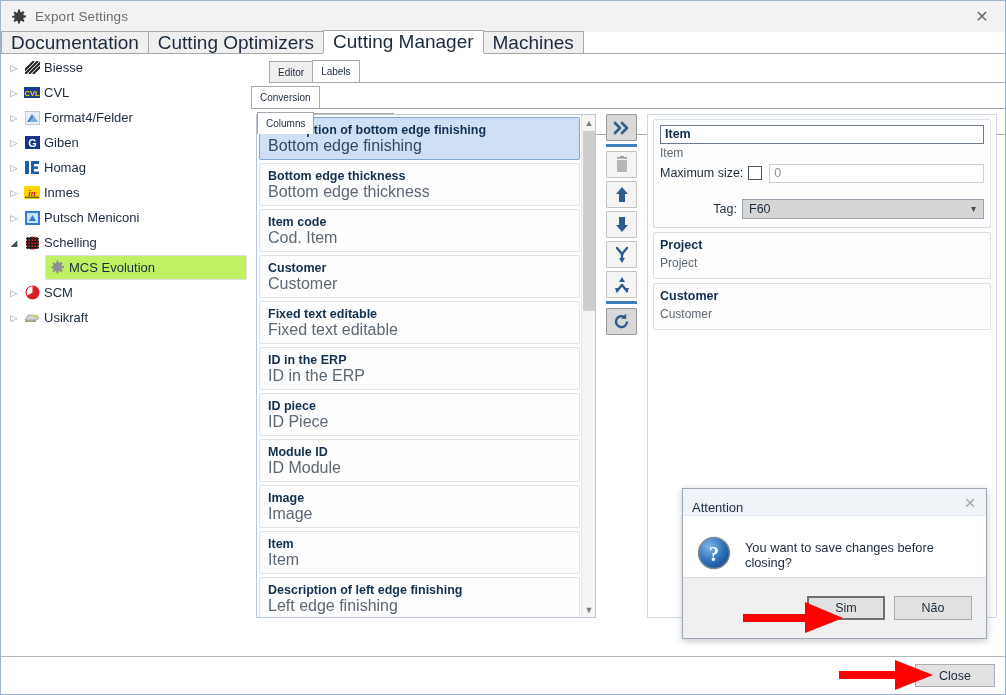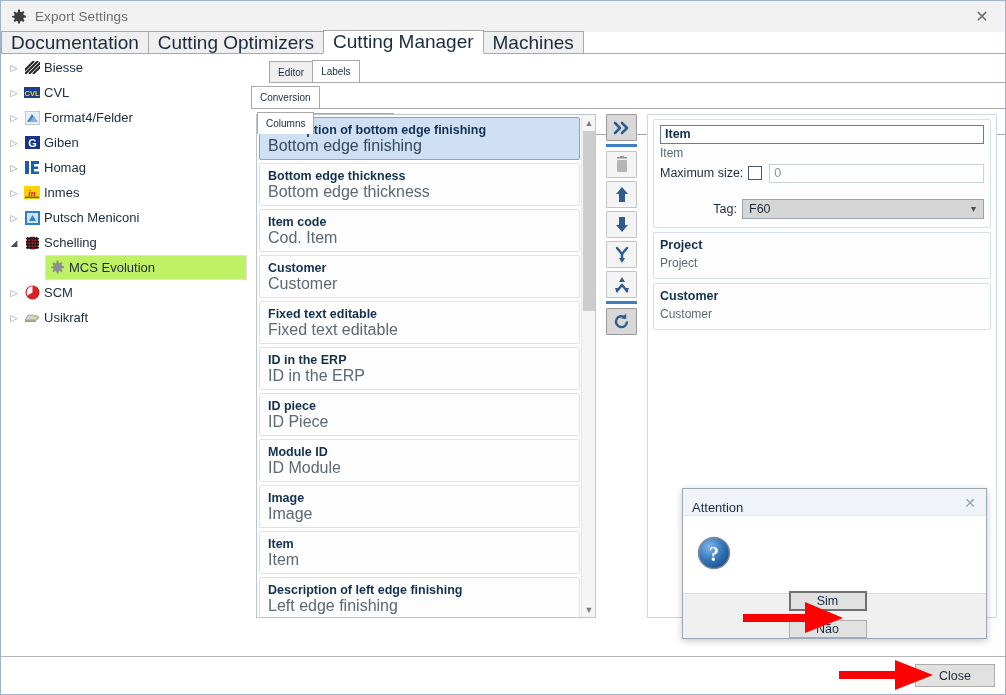--- a/index.html
+++ b/index.html
@@ -227,24 +227,24 @@
     position: absolute; right: 0; top: 0; width: 32px; height: 27px;
     display: flex; align-items: center; justify-content: center;
     color: #9aa3ab; font-size: 14px; cursor: pointer;
   }
   .dlg-body {
     height: 78px; display: flex; align-items: center; padding: 0 14px;
     background: #ffffff;
   }
   .dlg-msg { font-size: 12.8px; color: #1b2a3d; margin-left: 14px; }
   .dlg-foot {
-    position: absolute; left: 0; bottom: 0; width: 303px; height: 45px;
+    position: absolute; left: 0; bottom: 0; width: 303px; height: 61px;
     background: #f0f0f0; border-top: 1px solid #dcdcdc;
     display: flex; align-items: center; justify-content: flex-end;
-    padding-right: 14px; gap: 9px; flex-direction: column;
+    padding-right: 14px; gap: 9px;
   }
   .dlg-btn {
     width: 78px; height: 24px; background: #e1e1e1; border: 1px solid #adadad;
     font-family: "Liberation Sans", sans-serif; font-size: 12.5px; color: #1b2a3d;
     cursor: pointer;
   }
   .dlg-btn.default { border: 2px solid #707070; }
 
   
   .arrow-ann { position: absolute; z-index: 60; pointer-events: none; }
@@ -591,20 +591,21 @@
             <radialGradient id="qg" cx="35%" cy="30%" r="80%">
               <stop offset="0%" stop-color="#7fb6ec"></stop>
               <stop offset="60%" stop-color="#2f6fb5"></stop>
               <stop offset="100%" stop-color="#1b4d87"></stop>
             </radialGradient>
           </defs>
           <circle cx="17" cy="17" r="15.5" fill="url(#qg)" stroke="#7d8d9c" stroke-width="1.4"></circle>
           <text x="17" y="24.5" font-size="20" font-family="Liberation Serif" font-weight="bold" fill="#ffffff" text-anchor="middle">?</text>
         </svg>
       </span>
+      <span class="dlg-msg">You want to save changes before closing?</span>
     </div>
     <div class="dlg-foot">
       <button class="dlg-btn default">Sim</button>
       <button class="dlg-btn">Não</button>
     </div>
   </div>
 
   <svg class="arrow-ann" style="left:742px; top:596px;" width="105" height="40" viewBox="0 0 105 40">
     <path d="M0 17 H62 V5 L100 21 L62 36 V25 H0 Z" fill="#FF0000"></path>
   </svg>

